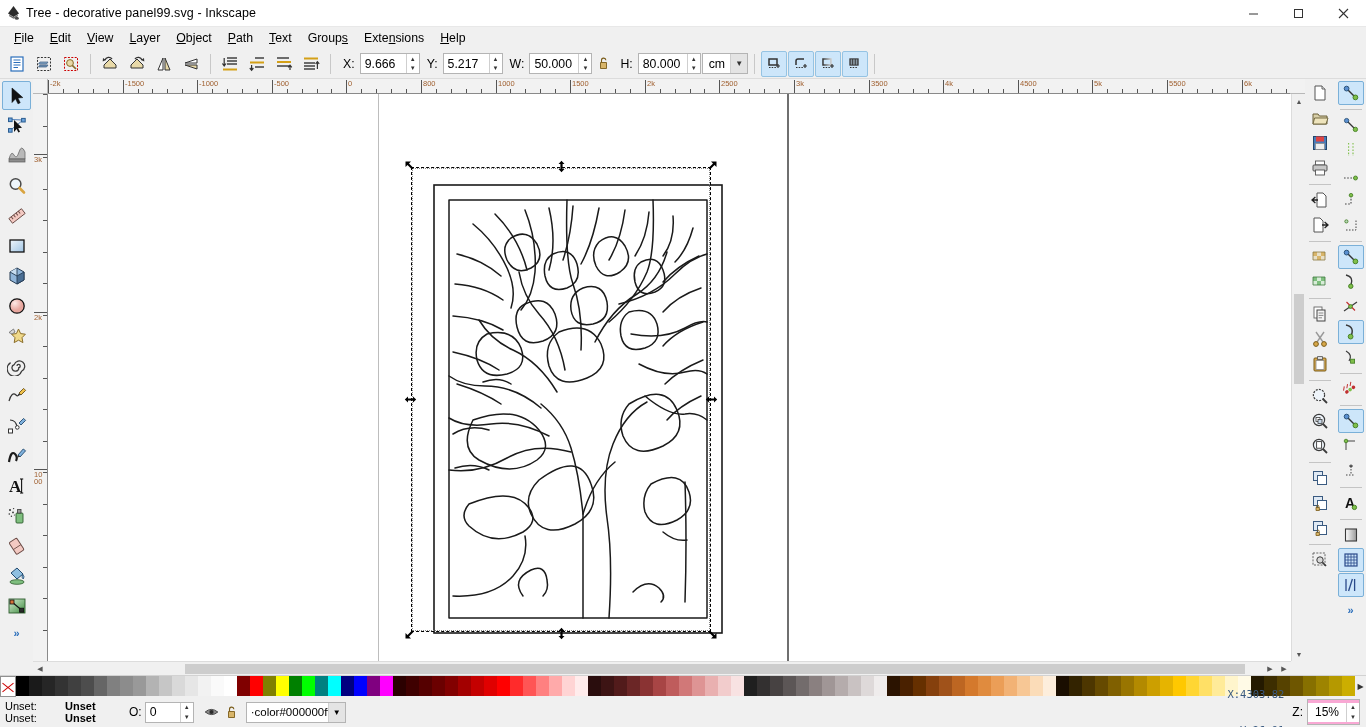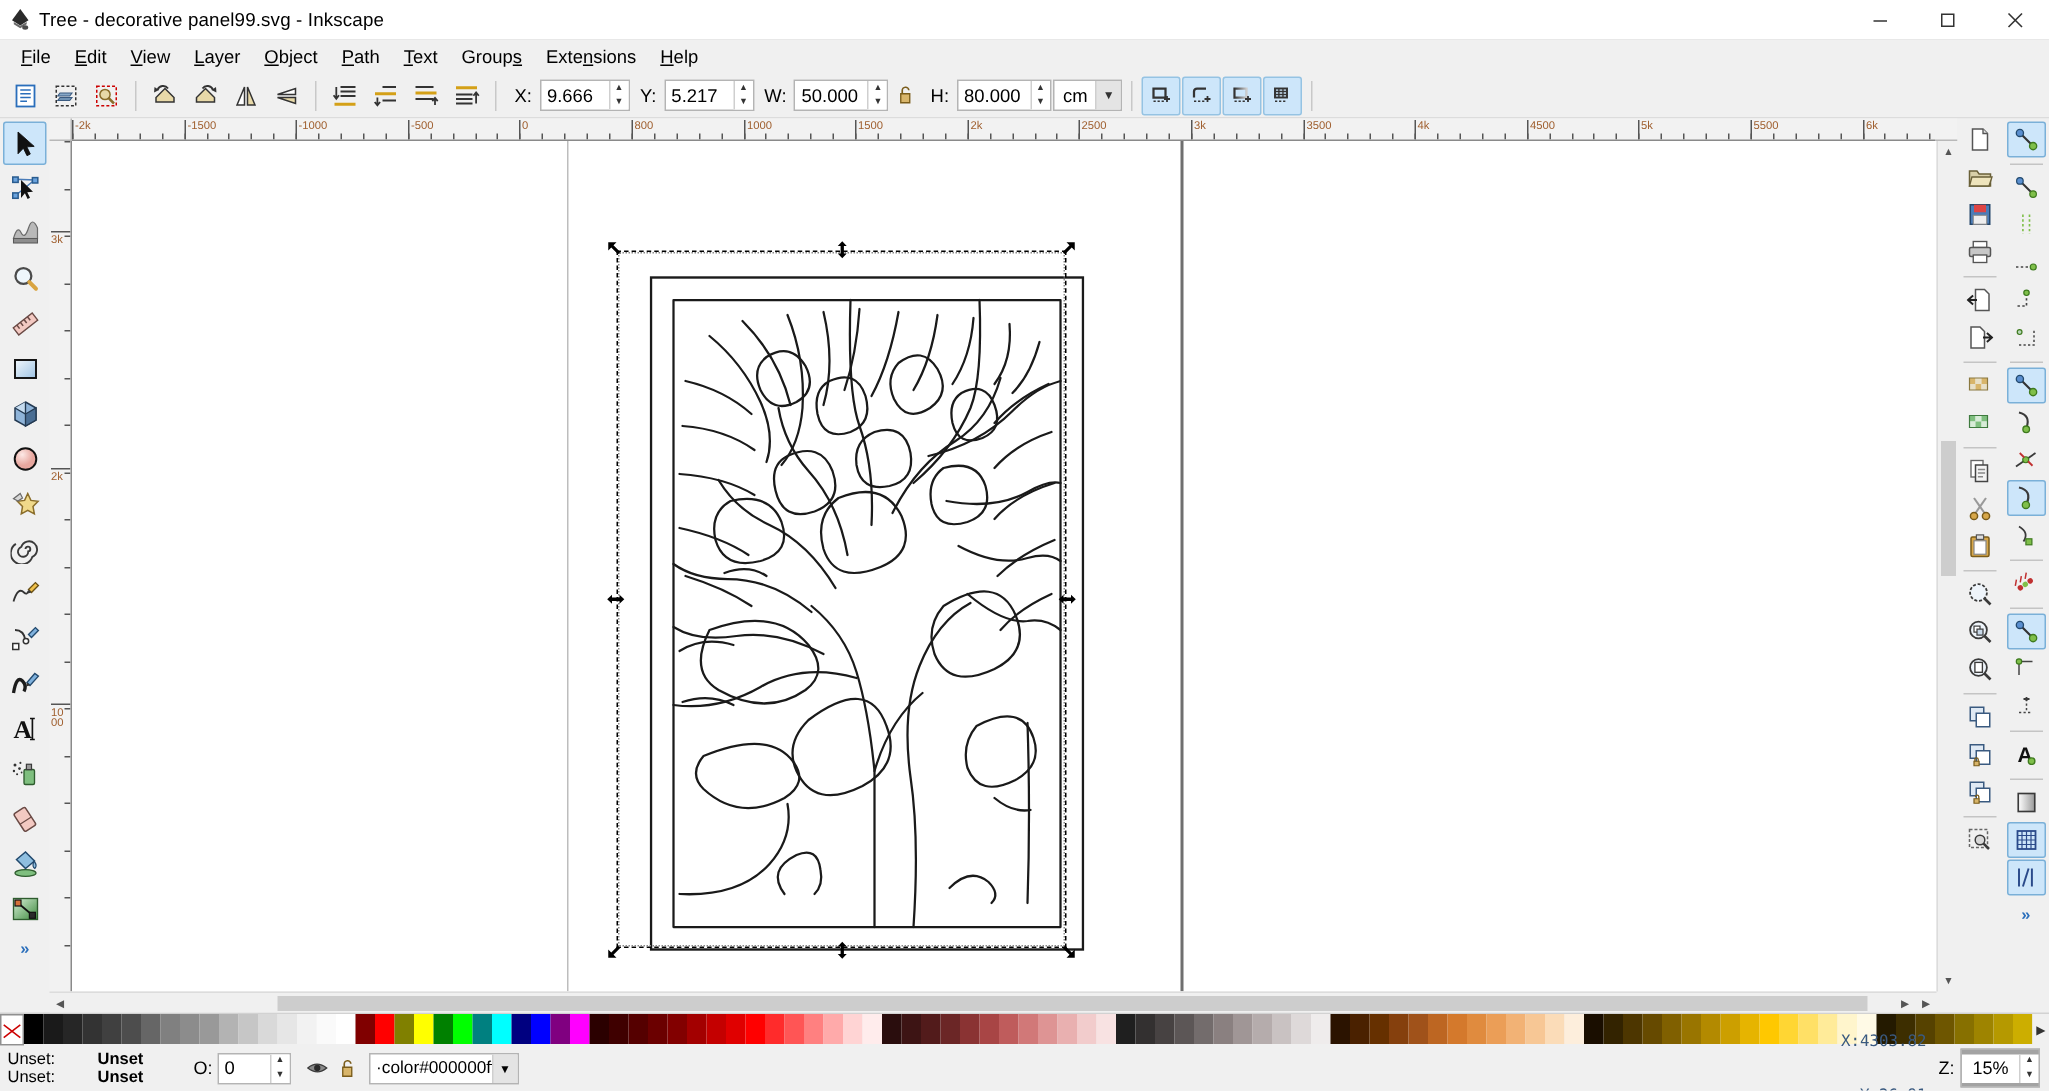--- a/index.html
+++ b/index.html
@@ -108,21 +108,21 @@
   .layer-sel { display:flex; align-items:center; height:21px; border:1px solid #b4b4b4; background:#fff;
                width:100px; margin-left:4px; }
   .layer-sel .lv { flex:1; font-size:11.5px; padding-left:4px; white-space:nowrap; overflow:hidden; }
   .layer-sel .la { width:17px; height:19px; background:#e4e4e4; border-left:1px solid #cfcfcf;
                    display:flex; align-items:center; justify-content:center; font-size:8px; }
   .statusmsg { font-size:12.3px; margin-left:10px; white-space:nowrap; }
   .statusmsg b { font-weight:bold; }
   .coords { margin-left:auto; font-family:"DejaVu Sans Mono", monospace; font-size:10.5px;
             color:#3a5a80; line-height:12px; text-align:right; white-space:pre; }
   .zlabel { font-size:12px; margin:0 4px 0 8px; }
-  .zfield { display:flex; align-items:center; height:26px; border:1px solid #b4b4b4; background:#a3a3a3; margin-right:6px;}
+  .zfield { display:flex; align-items:center; height:26px; border:1px solid #b4b4b4; background:#f9a8d4; margin-right:6px;}
   .zfield input { border:0; outline:0; width:38px; height:19px; font-size:12px; padding:0 3px; text-align:center;
                   font-family:"Liberation Sans",sans-serif; }
   svg { display:block; }
 </style>
 </head>
 <body>
 
 <div id="app">
 
   <div class="titlebar">

